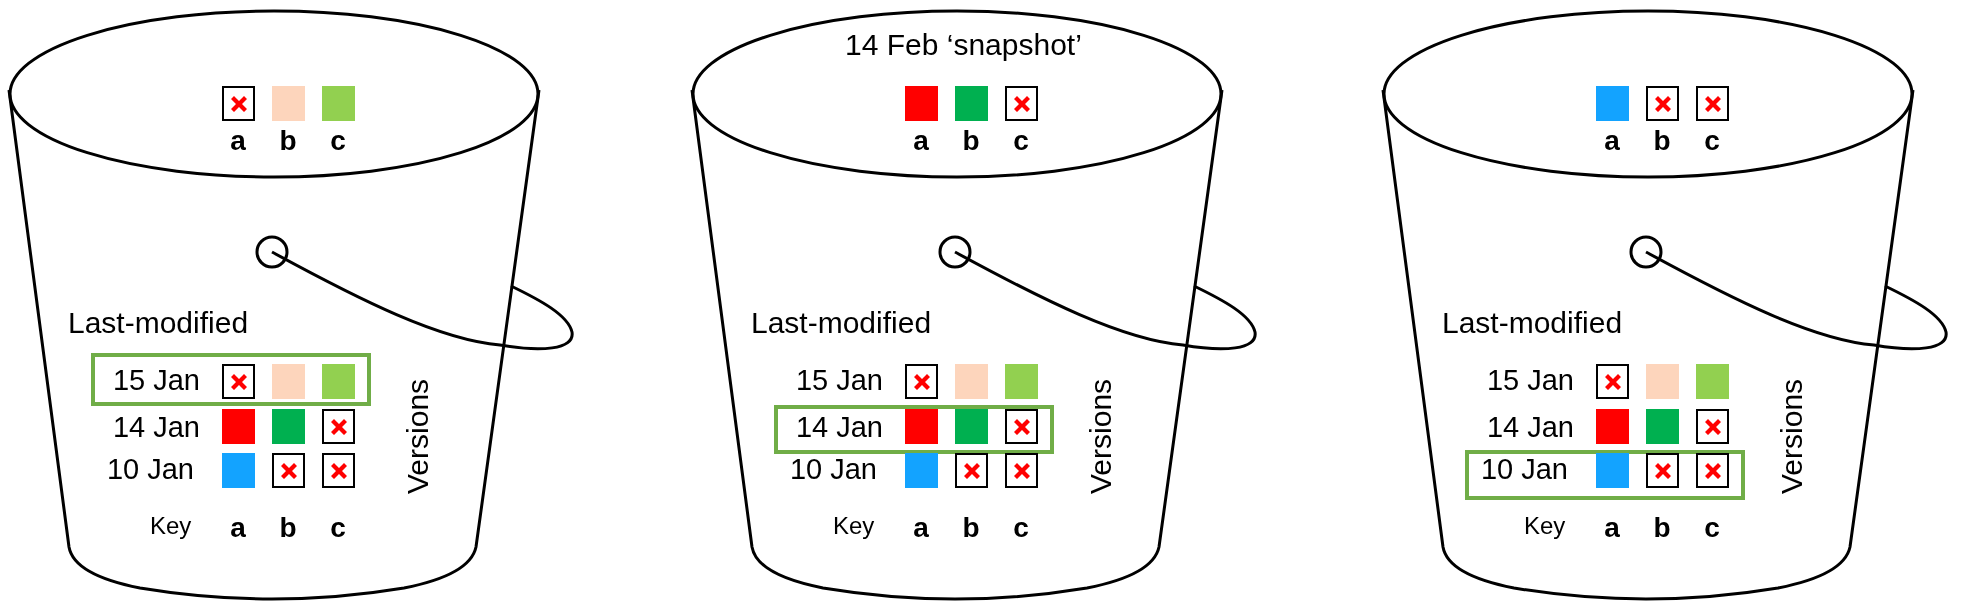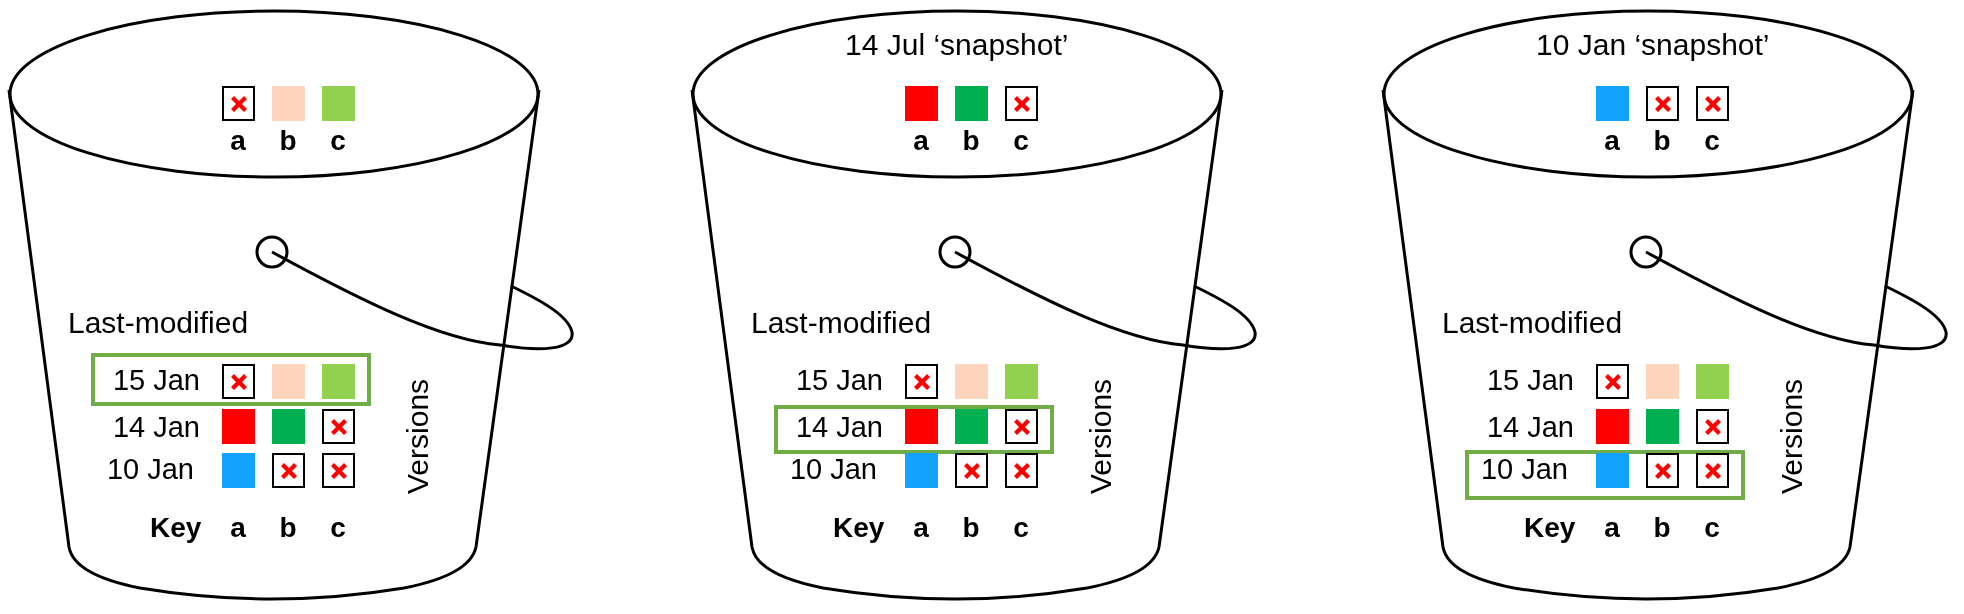--- a/index.html
+++ b/index.html
@@ -4,21 +4,21 @@
 <style>
   html, body { margin: 0; padding: 0; background: #ffffff; }
   body { width: 1964px; height: 614px; position: relative; overflow: hidden;
          font-family: "Liberation Sans", "DejaVu Sans", sans-serif; color: #000; }
   .bucket { position: absolute; top: 0; width: 600px; height: 614px; }
   .bucket svg.outline { position: absolute; left: 0; top: 0; overflow: visible; }
   .txt { position: absolute; white-space: nowrap; line-height: 1; }
   .title { font-size: 30px; top: 30px; }
   .lm { font-size: 30px; }
   .date { font-size: 29px; width: 110px; text-align: right; }
-  .key { font-size: 28px; font-weight: bold; }
+  .key { font-size: 24px; font-weight: normal; }
   .lbl { font-size: 28px; font-weight: bold; width: 34px; text-align: center; }
   .versions { font-size: 30px; transform-origin: left top; transform: rotate(-90deg); }
   .sq { position: absolute; width: 33px; height: 35px; box-sizing: border-box; }
   .sq.deleted { border: 2px solid #000; background: #fff; }
   .sq.deleted .x { position: absolute; left: 50%; top: 50%; width: 22px; height: 22px; transform: translate(-50%,-50%); }
   .hl { position: absolute; border: 4px solid #70AD47; box-sizing: border-box; }
 </style>
 </head>
 <body>
 
@@ -99,21 +99,21 @@
     <div class="bucket" style="left: 683px;">
     <svg class="outline" width="600" height="614">
       <ellipse cx="274" cy="94" rx="264" ry="83" fill="none" stroke="#000" stroke-width="3"></ellipse>
       <path d="M9,90 L69,547 Q74,575 140,588 Q272,610 404,588 Q470,575 476,547 L539,90" fill="none" stroke="#000" stroke-width="3"></path>
       <g>
         <circle cx="272" cy="252" r="15" fill="none" stroke="#000" stroke-width="3"></circle>
         <path d="M272,252 C360,300 440,340 500,345 C540,352 575,350 572,332 C568,315 540,300 511,286" fill="none" stroke="#000" stroke-width="3"></path>
       </g>
     </svg>
 
-    <div class="txt title" style="left: 162px;">14 Jul ‘snapshot’</div>
+    <div class="txt title" style="left: 162px;">14 Feb ‘snapshot’</div>
 
     <div>
       <div class="sq" style="left: 222px; top: 86px; background: rgb(255, 0, 0);"></div>
       <div class="sq" style="left: 272px; top: 86px; background: rgb(0, 176, 80);"></div>
       <div class="sq deleted" style="left:322px; top:86px;">
           <svg class="x" viewBox="0 0 22 22">
             <path d="M3,6 L6,3 L11,8 L16,3 L19,6 L14,11 L19,16 L16,19 L11,14 L6,19 L3,16 L8,11 Z" fill="#FF0000"></path>
           </svg>
         </div>
       <div class="txt lbl" style="left:221px; top:127px;">a</div>
@@ -173,21 +173,20 @@
     <div class="bucket" style="left: 1374px;">
     <svg class="outline" width="600" height="614">
       <ellipse cx="274" cy="94" rx="264" ry="83" fill="none" stroke="#000" stroke-width="3"></ellipse>
       <path d="M9,90 L69,547 Q74,575 140,588 Q272,610 404,588 Q470,575 476,547 L539,90" fill="none" stroke="#000" stroke-width="3"></path>
       <g>
         <circle cx="272" cy="252" r="15" fill="none" stroke="#000" stroke-width="3"></circle>
         <path d="M272,252 C360,300 440,340 500,345 C540,352 575,350 572,332 C568,315 540,300 511,286" fill="none" stroke="#000" stroke-width="3"></path>
       </g>
     </svg>
 
-    <div class="txt title" style="left: 162px;">10 Jan ‘snapshot’</div>
 
     <div>
       <div class="sq" style="left: 222px; top: 86px; background: rgb(19, 163, 255);"></div>
       <div class="sq deleted" style="left:272px; top:86px;">
           <svg class="x" viewBox="0 0 22 22">
             <path d="M3,6 L6,3 L11,8 L16,3 L19,6 L14,11 L19,16 L16,19 L11,14 L6,19 L3,16 L8,11 Z" fill="#FF0000"></path>
           </svg>
         </div>
       <div class="sq deleted" style="left:322px; top:86px;">
           <svg class="x" viewBox="0 0 22 22">

